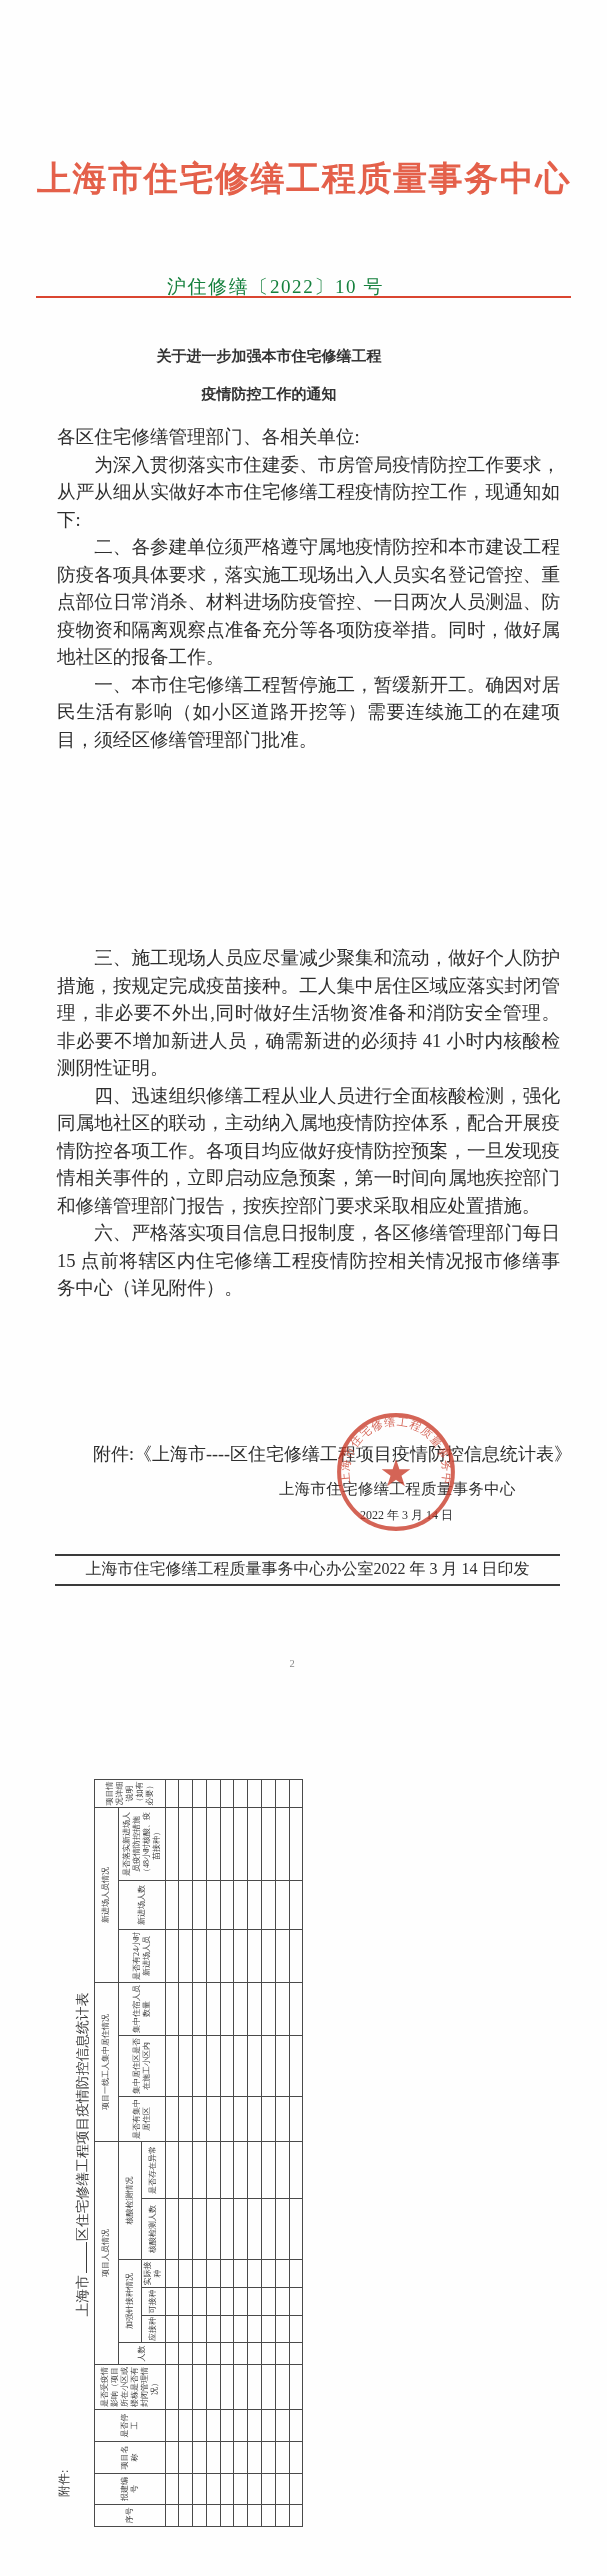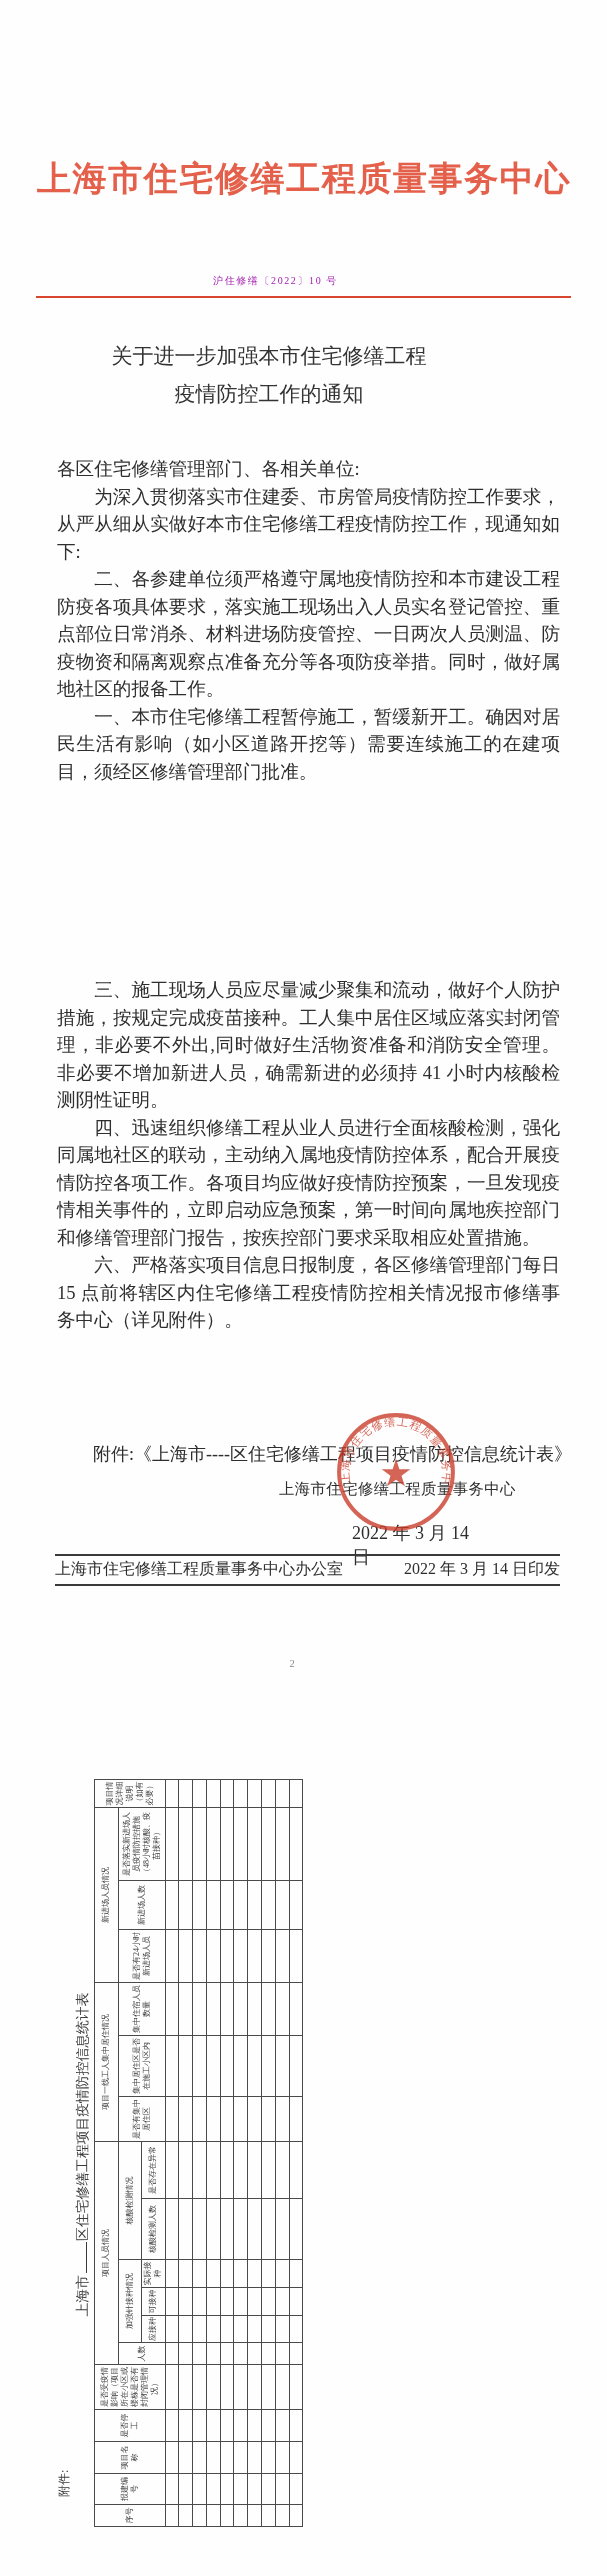--- a/index.html
+++ b/index.html
@@ -15,62 +15,62 @@
   .banner{
     position:absolute;top:156px;left:0;width:608px;
     text-align:center;
     font-size:34px;font-weight:bold;
     letter-spacing:1.6px;
     color:#e4604a;
     font-family:"Liberation Serif", serif;
   }
   .docnum{
     position:absolute;top:274px;left:0;width:551px;
-    text-align:center;font-size:10px;color:#a21caf;letter-spacing:1.6px;
+    text-align:center;font-size:19px;color:#15803d;letter-spacing:1.6px;
   }
   .redline{
     position:absolute;top:296px;left:36px;width:535px;height:2.4px;
     background:#da4530;
   }
   .doc-title{
     position:absolute;top:337px;left:16px;width:506px;
-    text-align:center;font-weight:normal;font-size:21px;
+    text-align:center;font-weight:bold;font-size:15px;
     line-height:38px;color:#333;
   }
   .bodyblock{
     position:absolute;left:57px;width:503px;
     font-size:18.6px;line-height:27.5px;
-    text-align:justify;color:#2e2e2e;margin-top:32px;
+    text-align:justify;color:#2e2e2e;
   }
   .bodyblock p{margin:0;text-indent:2em;}
   .bodyblock p.no-indent{text-indent:0;}
   #body1{top:423px;}
   #body2{top:944px;}
   .attach{
     position:absolute;top:1442px;left:57px;width:518px;
     font-size:18px;color:#2e2e2e;text-indent:2em;
   }
   .signer{
     position:absolute;top:1479px;left:279px;width:243px;
     font-size:15.4px;color:#2e2e2e;letter-spacing:0.4px;
   }
   .signdate{
-    position:absolute;top:1507px;left:352px;width:130px;
-    font-size:18px;color:#2e2e2e;margin-top:14px;
+    position:absolute;top:1507px;left:360px;width:130px;
+    font-size:12px;color:#2e2e2e;
   }
   .seal{
     position:absolute;left:331px;top:1407px;width:130px;height:130px;
     opacity:0.78;
   }
   .footer-rule{position:absolute;left:55px;width:505px;height:1.6px;background:#3a3a3a;}
   #frule1{top:1554px;}
   #frule2{top:1584px;}
   .footer-text{
     position:absolute;top:1559px;left:55px;width:505px;
-    display:flex;justify-content:space-between;
+    display:flex;justify-content:center;
     font-size:16px;color:#2e2e2e;
   }
   .pagenum{
     position:absolute;top:1658px;left:284px;width:16px;
     font-size:10.5px;color:#8a8a8a;text-align:center;
   }
   
   .appendix-wrap{
     position:absolute;
     left:-192px;top:2029px;

